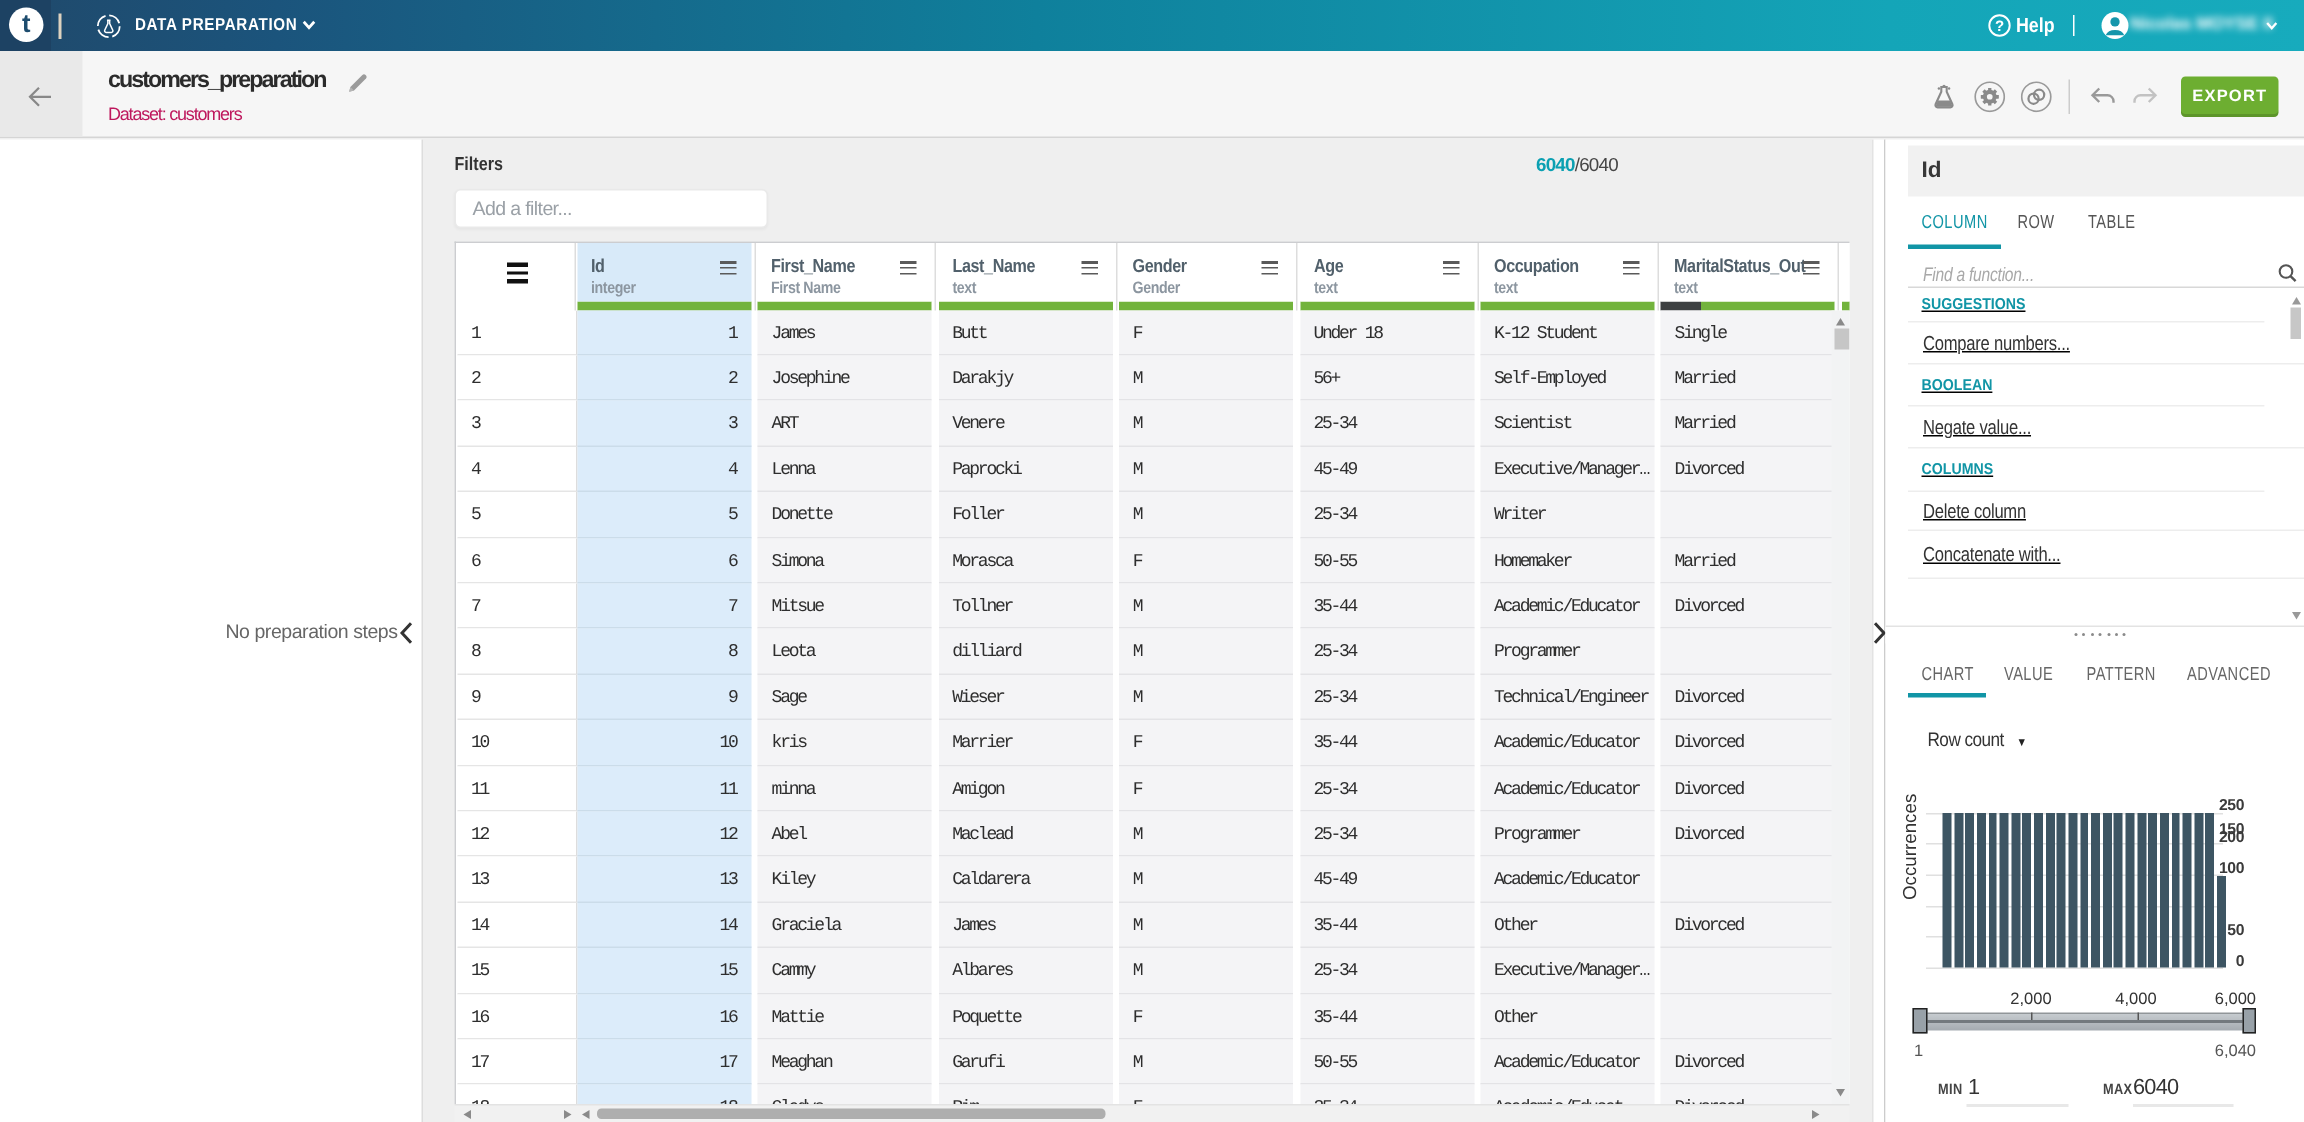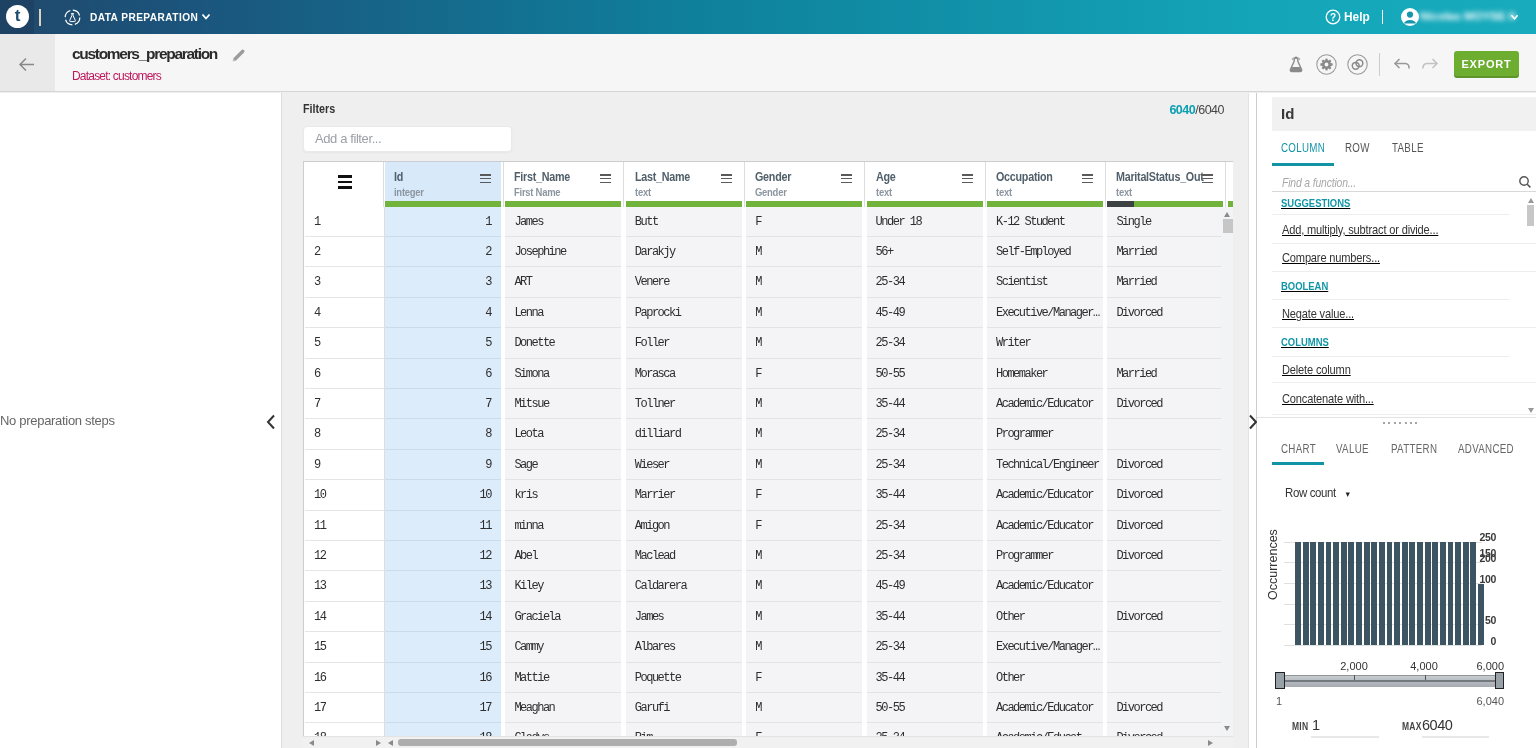--- a/index.html
+++ b/index.html
@@ -17,26 +17,26 @@
 #toolbar{position:absolute;left:0;top:34px;width:1536px;height:58px;background:#f6f6f6;border-bottom:1px solid #d5d5d5;}
 #backbox{position:absolute;left:0;top:0;width:55px;height:57px;background:#e9e9e9;}
 #ttl{position:absolute;left:72px;top:11px;font-size:15.5px;font-weight:bold;color:#2b2b2b;letter-spacing:-1.3px;}
 #sub{position:absolute;left:72px;top:35px;font-size:12px;color:#be185d;letter-spacing:-0.8px;}
 #exportbtn{position:absolute;left:1454px;top:17px;width:65px;height:27px;background:#6dae31;border-radius:3px;
  box-shadow:inset 0 -2px 0 rgba(0,0,0,0.14);color:#fff;font-size:11px;font-weight:bold;letter-spacing:0.8px;
  text-align:center;line-height:27px;}
 #tooldiv{position:absolute;left:1379px;top:19px;width:1px;height:23px;background:#ccc;}
 
 #leftpanel{position:absolute;left:0;top:93px;width:282px;height:655px;background:#fff;border-right:1px solid #ddd;}
-#nostep{position:absolute;left:0;top:320px;width:265px;text-align:left;font-size:13px;color:#666;letter-spacing:-0.3px;}
+#nostep{position:absolute;left:0;top:320px;width:265px;text-align:right;font-size:13px;color:#666;letter-spacing:-0.3px;}
 #splitter{position:absolute;left:1248px;top:93px;width:9px;height:655px;background:#fff;border-left:1px solid #e3e3e3;border-right:1px solid #ccc;}
 #rightpanel{position:absolute;left:1257px;top:93px;width:279px;height:655px;background:#fff;}
 
 #filterslbl{position:absolute;left:303px;top:102px;font-size:12.5px;font-weight:bold;color:#333;transform:scaleX(0.86);transform-origin:0 50%;}
-#cnt{position:absolute;left:1024px;top:103px;width:200px;text-align:right;font-size:12.5px;letter-spacing:-0.5px;color:#464646;}
+#cnt{position:absolute;left:1024px;top:103px;width:200px;font-size:12.5px;letter-spacing:-0.5px;color:#464646;}
 #cnt b{color:#0ba0b2;}
 #filterinput{position:absolute;left:303px;top:126px;width:209px;height:26px;background:#fff;border-radius:4px;
  border:1px solid #e9e9e9;box-shadow:0 1px 2px rgba(0,0,0,0.04);font-size:13px;letter-spacing:-0.4px;color:#9aa0a6;line-height:24px;padding-left:11px;}
 
 #tbl{position:absolute;left:303px;top:161px;width:930px;height:575px;background:#fff;
  border-top:1px solid #cccdd0;border-left:1px solid #cccdd0;overflow:hidden;}
 .col{position:absolute;top:0;width:116px;}
 .hcell{position:relative;height:39px;background:#fff;}
 .hname{position:absolute;left:9px;top:8px;font-size:12.5px;font-weight:bold;color:#51606b;letter-spacing:-0.3px;transform:scaleX(0.86);transform-origin:0 50%;white-space:nowrap;}
 .htype{position:absolute;left:9px;top:24px;font-size:11px;font-weight:bold;color:#8c96a0;letter-spacing:-0.3px;transform:scaleX(0.86);transform-origin:0 50%;}
@@ -455,23 +455,20 @@
 <div id="tabuline1"></div>
 <div id="findfn">Find a function...</div>
 <svg class="abs" style="left:1518px;top:175px;" width="14" height="14" viewBox="0 0 14 14">
     <circle cx="6" cy="6" r="4.2" fill="none" stroke="#555" stroke-width="1.4"></circle>
     <line x1="9.2" y1="9.2" x2="12.4" y2="12.4" stroke="#555" stroke-width="1.6"></line>
   </svg>
 <div id="searchul"></div>
 <div id="fnlist">
     <div class="fnhdr" style="height:23px;">
       <span>SUGGESTIONS</span>
-    </div>
-    <div class="fnitem" style="height:29px;">
-      <span>Add, multiply, subtract or divide...</span>
     </div>
     <div class="fnitem" style="height:28px;">
       <span>Compare numbers...</span>
     </div>
     <div class="fnhdr" style="height:28px;">
       <span>BOOLEAN</span>
     </div>
     <div class="fnitem" style="height:28px;">
       <span>Negate value...</span>
     </div>

